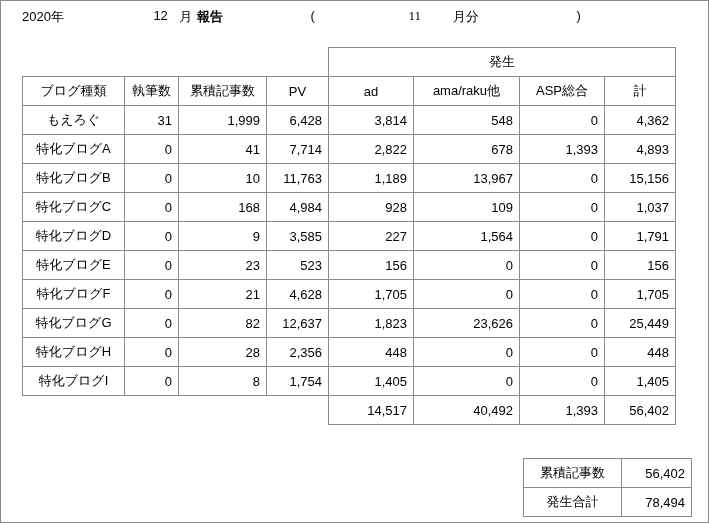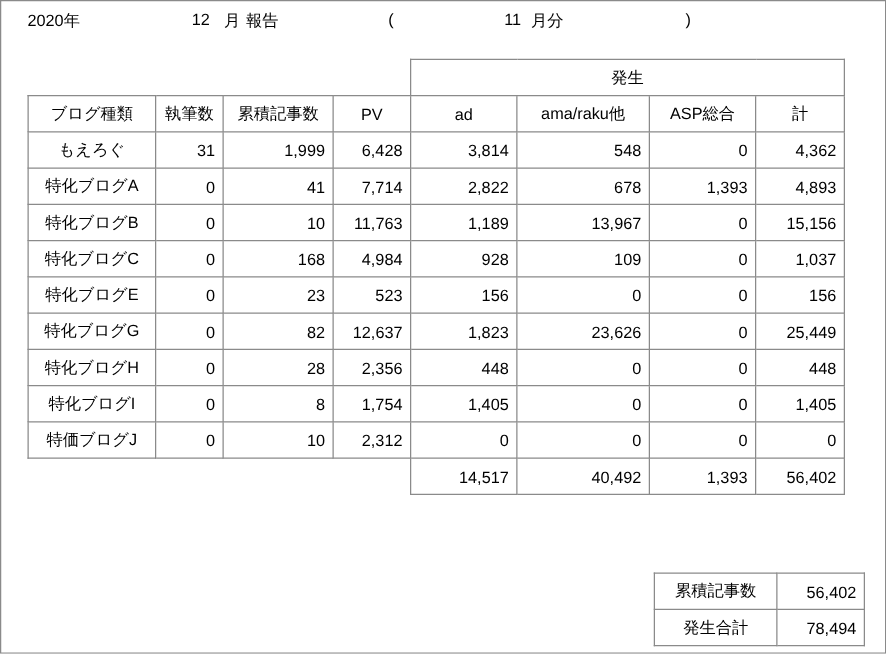--- a/index.html
+++ b/index.html
@@ -26,24 +26,24 @@
     left: 22px;
     top: 8px;
     width: 670px;
     height: 20px;
     white-space: nowrap;
   }
   .header-line span { display: inline-block; vertical-align: top; }
   .hl-year   { width: 120px; }
   .hl-month  { width: 30px; text-align: center; }
   .hl-mlabel { width: 14px; }
-  .hl-report { width: 110px; }
+  .hl-report { width: 110px; font-weight: bold; }
   .hl-paren-open { width: 85px; }
-  .hl-num    { width: 22px; text-align: center; }
-  .hl-unit   { width: 120px; }
+  .hl-num    { width: 22px; text-align: right; font-family: Liberation Serif, serif; }
+  .hl-unit   { width: 120px; margin-left: 28px; }
   .hl-paren-close { width: 20px; }
 
   
   table.grid {
     position: absolute;
     border-collapse: collapse;
     table-layout: fixed;
   }
   table.grid td, table.grid th {
     border: 1px solid #8a8a8a;
@@ -158,28 +158,48 @@
       <td class="txt">特化ブログC</td>
       <td class="num">0</td>
       <td class="num">168</td>
       <td class="num">4,984</td>
       <td class="num">928</td>
       <td class="num">109</td>
       <td class="num">0</td>
       <td class="num">1,037</td>
     </tr>
     <tr>
+      <td class="txt">特化ブログD</td>
+      <td class="num">0</td>
+      <td class="num">9</td>
+      <td class="num">3,585</td>
+      <td class="num">227</td>
+      <td class="num">1,564</td>
+      <td class="num">0</td>
+      <td class="num">1,791</td>
+    </tr>
+    <tr>
       <td class="txt">特化ブログE</td>
       <td class="num">0</td>
       <td class="num">23</td>
       <td class="num">523</td>
       <td class="num">156</td>
       <td class="num">0</td>
       <td class="num">0</td>
       <td class="num">156</td>
+    </tr>
+    <tr>
+      <td class="txt">特化ブログF</td>
+      <td class="num">0</td>
+      <td class="num">21</td>
+      <td class="num">4,628</td>
+      <td class="num">1,705</td>
+      <td class="num">0</td>
+      <td class="num">0</td>
+      <td class="num">1,705</td>
     </tr>
     <tr>
       <td class="txt">特化ブログG</td>
       <td class="num">0</td>
       <td class="num">82</td>
       <td class="num">12,637</td>
       <td class="num">1,823</td>
       <td class="num">23,626</td>
       <td class="num">0</td>
       <td class="num">25,449</td>
@@ -196,30 +216,20 @@
     </tr>
     <tr>
       <td class="txt">特化ブログI</td>
       <td class="num">0</td>
       <td class="num">8</td>
       <td class="num">1,754</td>
       <td class="num">1,405</td>
       <td class="num">0</td>
       <td class="num">0</td>
       <td class="num">1,405</td>
-    </tr>
-    <tr>
-      <td class="txt">特価ブログJ</td>
-      <td class="num">0</td>
-      <td class="num">10</td>
-      <td class="num">2,312</td>
-      <td class="num">0</td>
-      <td class="num">0</td>
-      <td class="num">0</td>
-      <td class="num">0</td>
     </tr>
 
     <tr>
       <td class="blank-cell"></td>
       <td class="blank-cell"></td>
       <td class="blank-cell"></td>
       <td class="blank-cell"></td>
       <td class="num">14,517</td>
       <td class="num">40,492</td>
       <td class="num">1,393</td>

